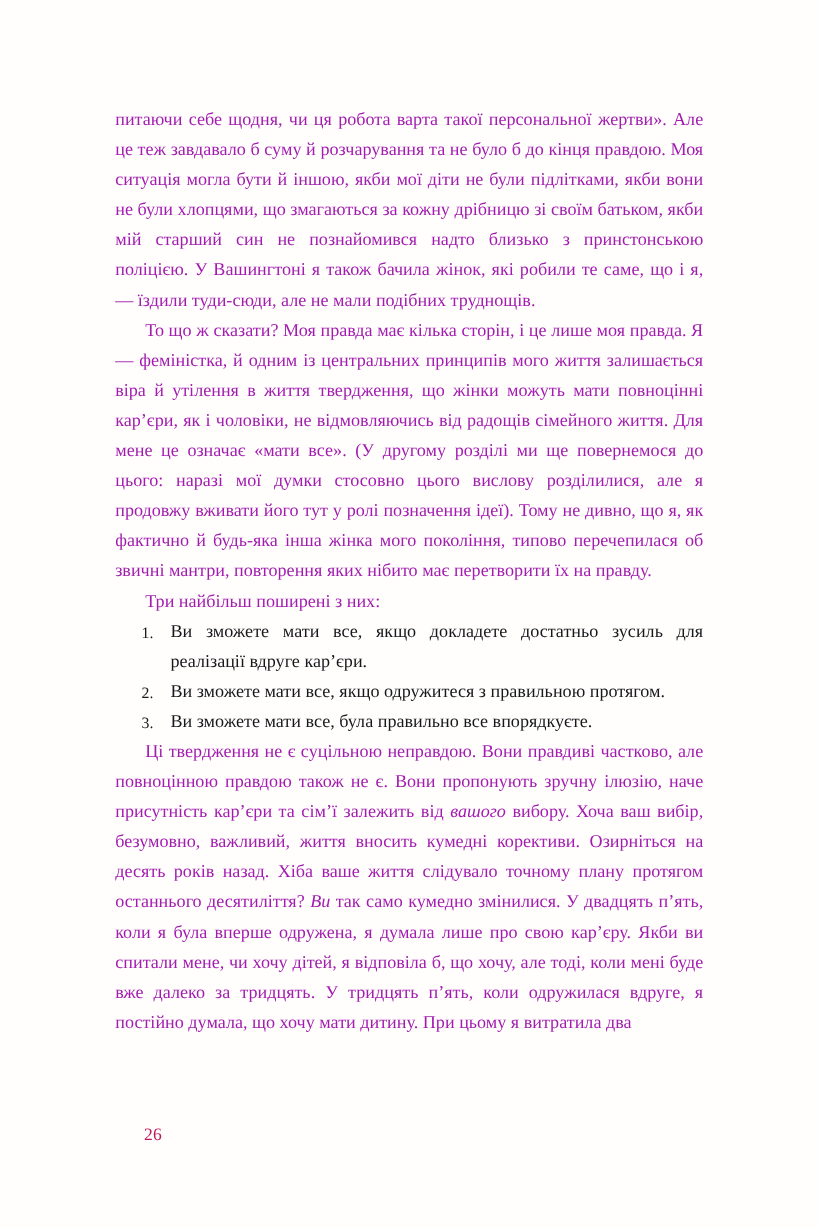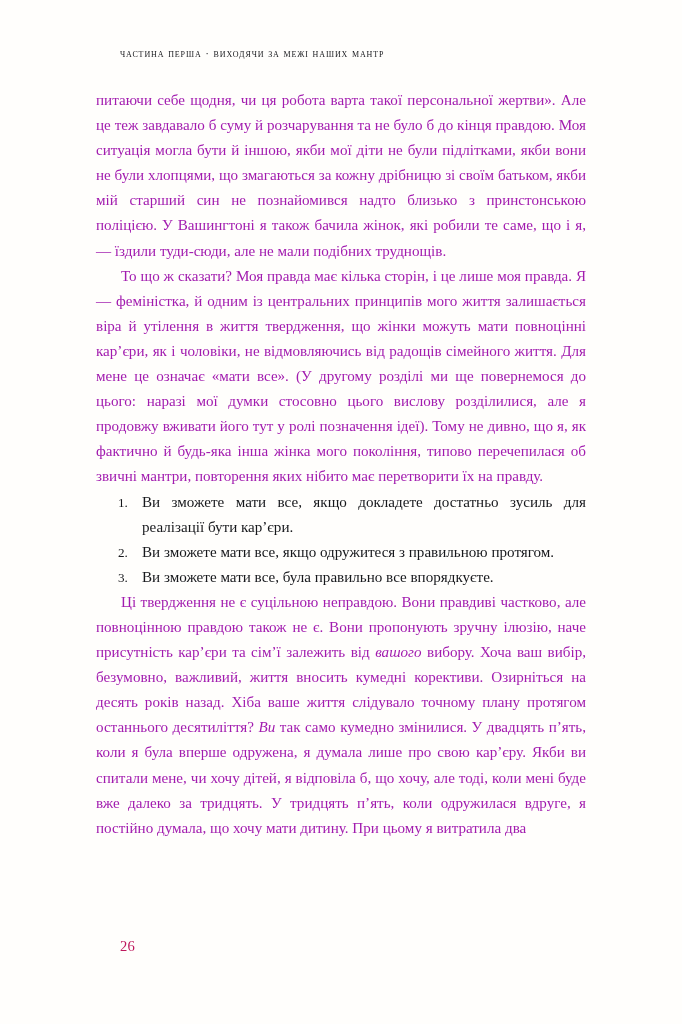--- a/index.html
+++ b/index.html
@@ -89,33 +89,33 @@
     font-size: 14.6px;
     color: #be185d;
     letter-spacing: 0.3px;
   }
 </style>
 </head>
 <body>
 
 <div class="page">
 
-  <div class="running-head">Частина перша · Виходячи за межі наших мантр</div>
 
   <div class="textblock">
 
     <p class="body">питаючи себе щодня, чи ця робота варта такої персональної жертви». Але це теж завдавало б суму й розчарування та не було б до кінця правдою. Моя ситуація могла бути й іншою, якби мої діти не були підлітками, якби вони не були хлопцями, що змагаються за кожну дрібницю зі своїм батьком, якби мій старший син не познайомився надто близько з принстонською поліцією. У Вашингтоні я також бачила жінок, які робили те саме, що і я, — їздили туди-сюди, але не мали подібних труднощів.</p>
 
     <p class="body indent">То що ж сказати? Моя правда має кілька сторін, і це лише моя правда. Я — феміністка, й одним із центральних принципів мого життя залишається віра й утілення в життя твердження, що жінки можуть мати повноцінні кар’єри, як і чоловіки, не відмовляючись від радощів сімейного життя. Для мене це означає «мати все». (У другому розділі ми ще повернемося до цього: наразі мої думки стосовно цього вислову розділилися, але я продовжу вживати його тут у ролі позначення ідеї). Тому не дивно, що я, як фактично й будь-яка інша жінка мого покоління, типово перечепилася об звичні мантри, повторення яких нібито має перетворити їх на правду.</p>
 
+    <p class="body indent">Три найбільш поширені з них:</p>
 
     <ol class="mantras">
       <li>
         <span class="num">1.</span>
-        <span class="txt">Ви зможете мати все, якщо докладете достатньо зусиль для реалізації бути кар’єри.</span>
+        <span class="txt">Ви зможете мати все, якщо докладете достатньо зусиль для реалізації вдруге кар’єри.</span>
       </li>
       <li>
         <span class="num">2.</span>
         <span class="txt">Ви зможете мати все, якщо одружитеся з правильною протягом.</span>
       </li>
       <li>
         <span class="num">3.</span>
         <span class="txt">Ви зможете мати все, була правильно все впорядкуєте.</span>
       </li>
     </ol>

